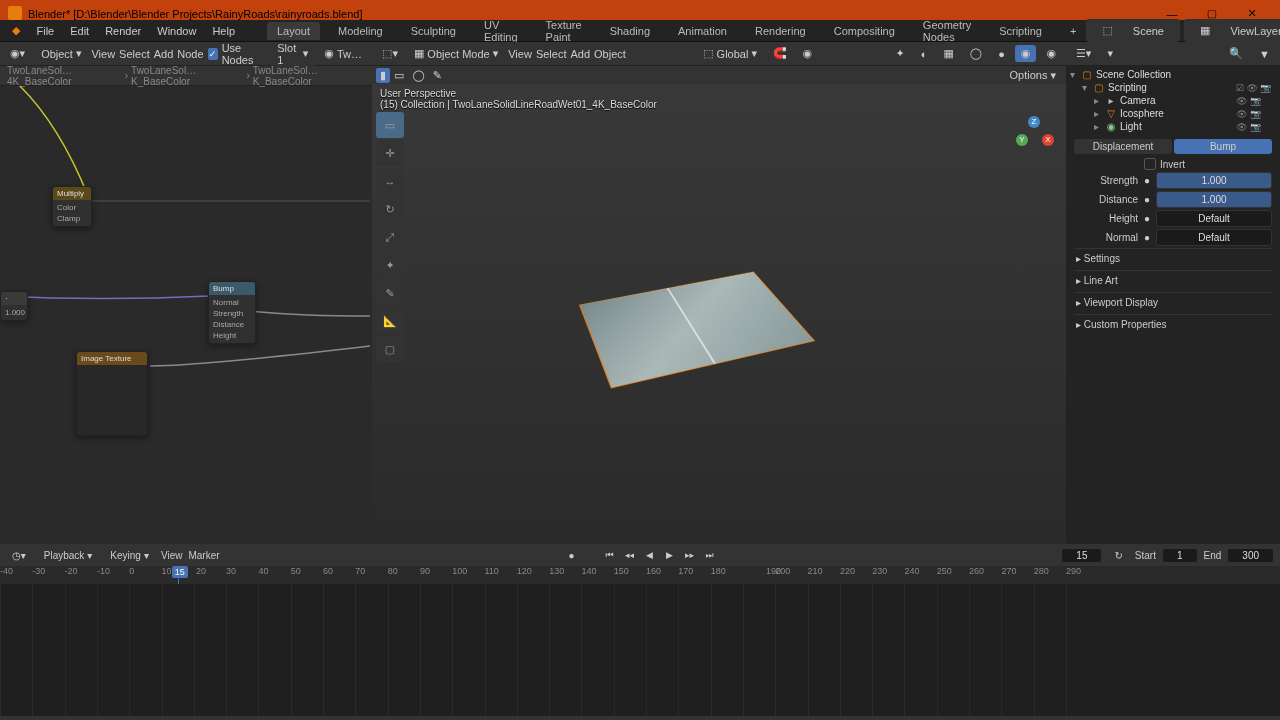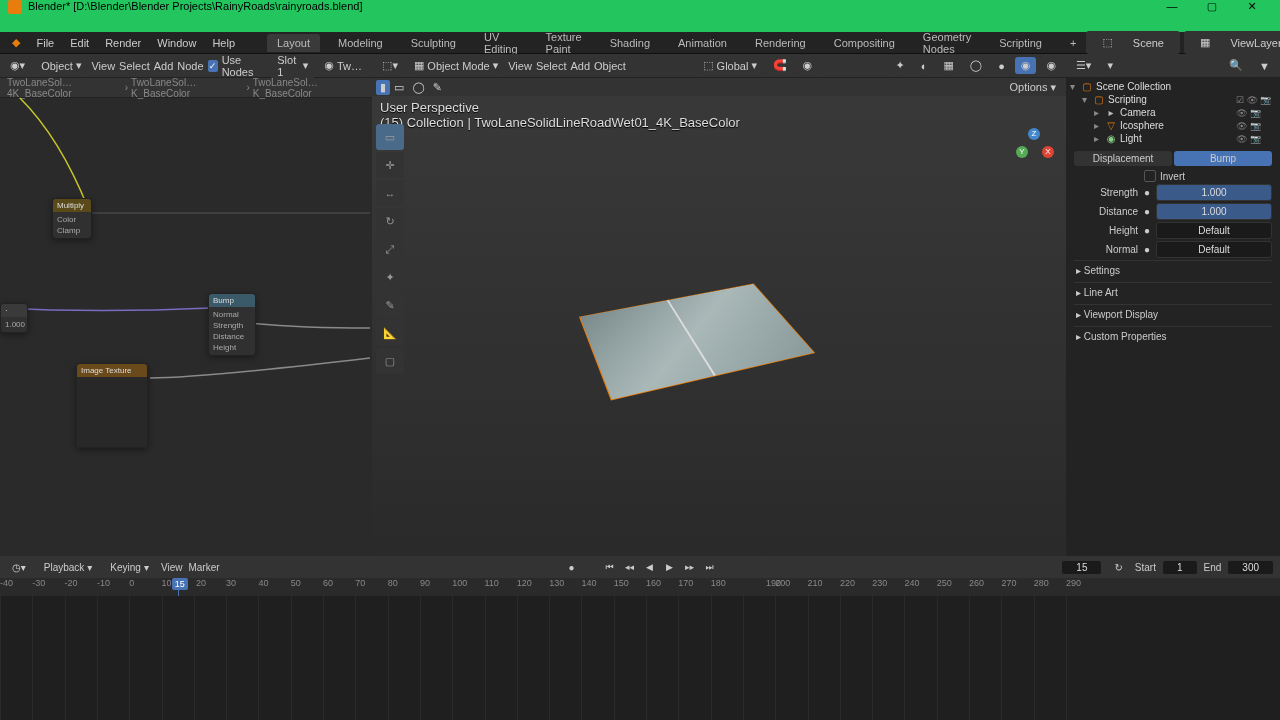--- a/index.html
+++ b/index.html
@@ -1,17 +1,17 @@
 <!DOCTYPE html>
 <html><head>
 <meta charset="utf-8">
 <style>
 * { margin: 0; padding: 0; box-sizing: border-box; font-family: -apple-system, "Segoe UI", sans-serif; user-select: none; }
 body { background: #1a1a1a; color: #ccc; font-size: 11px; overflow: hidden; width: 1280px; height: 720px; position: relative; }
-.titlebar { height: 32px; background: #22c55e; color: #000; display: flex; align-items: flex-start; padding: 0 8px; font-size: 11px; }
+.titlebar { height: 20px; background: #c2410c; color: #000; display: flex; align-items: flex-end; padding: 0 8px; font-size: 11px; }
 .titlebar .icon { width: 14px; height: 14px; margin-right: 6px; background: #e87d0d; border-radius: 2px; display: inline-block; }
 .titlebar .spacer { flex: 1; }
 .titlebar .winbtn { width: 40px; text-align: center; cursor: pointer; }
 .menubar { height: 22px; background: #232323; display: flex; align-items: center; padding: 0 4px; border-bottom: 1px solid #101010; }
 .menubar span { padding: 3px 8px; cursor: pointer; color: #ccc; }
 .menubar .tab { padding: 3px 10px; color: #bbb; margin-left: 8px; }
 .menubar .tab.active { background: #3a3a3a; border-radius: 3px 3px 0 0; }
 .menubar .right { margin-left: auto; display: flex; align-items: center; gap: 4px; }
 .menubar .scenebox, .menubar .vlbox { background: #333; border-radius: 3px; padding: 2px 8px; display: flex; align-items: center; gap: 4px; }
 .main { display: flex; height: 502px; }
@@ -20,21 +20,21 @@
 .breadcrumb { height: 20px; background: #333; display: flex; align-items: center; padding: 0 4px; font-size: 10px; color: #888; border-bottom: 1px solid #222; }
 .breadcrumb span { padding: 0 3px; }
 .nodecanvas { flex: 1; position: relative; background: #2a2a2a; }
 .node { position: absolute; background: #303030; border: 1px solid #222; border-radius: 4px; font-size: 8px; box-shadow: 0 2px 6px rgba(0,0,0,.4); }
 .node .nhead { background: #5a4a1a; color: #ddd; padding: 2px 4px; border-radius: 3px 3px 0 0; font-size: 8px; }
 .node .nbody { padding: 2px 4px; color: #aaa; }
 .node .nrow { padding: 1px 0; white-space: nowrap; }
 .viewport { flex: 1; background: linear-gradient(#3a3a3a, #2a2a2a); position: relative; overflow: hidden; }
 .vpheader { height: 24px; background: #333; display: flex; align-items: center; padding: 0 4px; gap: 4px; border-bottom: 1px solid #222; }
 .vptoggle { height: 18px; background: #333; display: flex; align-items: center; padding: 0 4px; }
-.vpoverlay { position: absolute; top: 46px; left: 8px; color: #ddd; text-shadow: 0 1px 1px #000; font-size: 13px; }
+.vpoverlay { position: absolute; top: 46px; left: 8px; color: #ddd; text-shadow: 0 1px 1px #000; font-size: 10px; }
 .toolbar-left { position: absolute; left: 4px; top: 70px; width: 28px; }
 .toolbar-left .tool { width: 28px; height: 26px; background: #333; margin-bottom: 2px; border-radius: 3px; display: flex; align-items: center; justify-content: center; color: #999; cursor: pointer; }
 .toolbar-left .tool.active { background: #4a6a8a; }
 .plane { position: absolute; left: 220px; top: 210px; width: 200px; height: 140px; transform: perspective(600px) rotateX(55deg) rotateZ(-20deg); background: linear-gradient(135deg, #7a8a8a, #aab8b8, #8a9a9a); border: 1px solid #e87d0d; }
 .plane::after { content:""; position:absolute; left:48%; top:0; bottom:0; width:2px; background:#ddd; }
 .gizmo { position: absolute; right: 8px; top: 70px; width: 50px; height: 50px; }
 .gizmo .axis { position: absolute; width: 12px; height: 12px; border-radius: 50%; font-size: 8px; text-align:center; line-height:12px; color:#fff; }
 .outliner { width: 214px; background: #232323; }
 .outl-header { height: 24px; background: #333; display: flex; align-items: center; padding: 0 4px; gap: 4px; border-bottom: 1px solid #222; }
 .outl-tree { padding: 2px 4px; font-size: 10px; }

